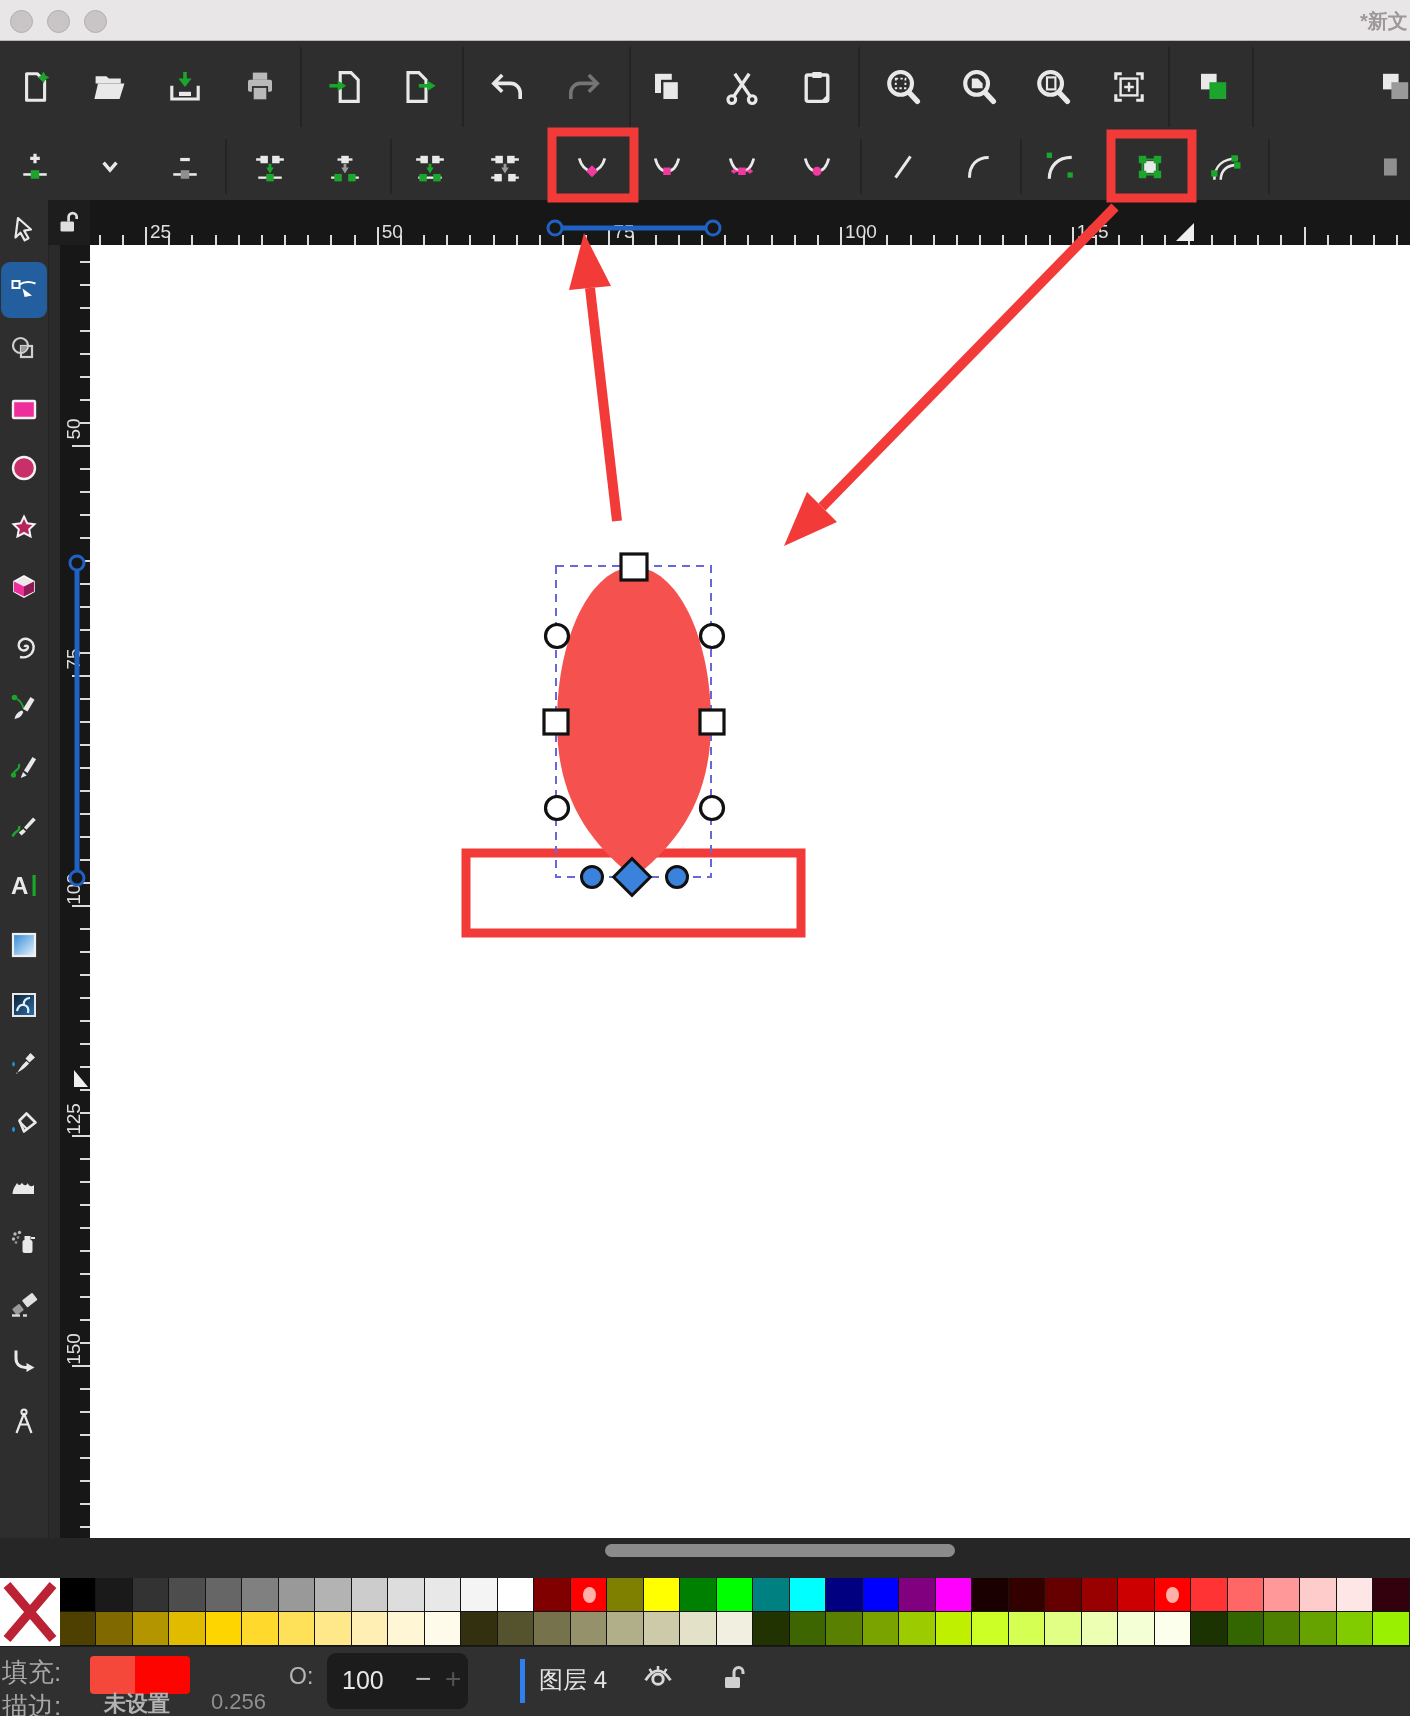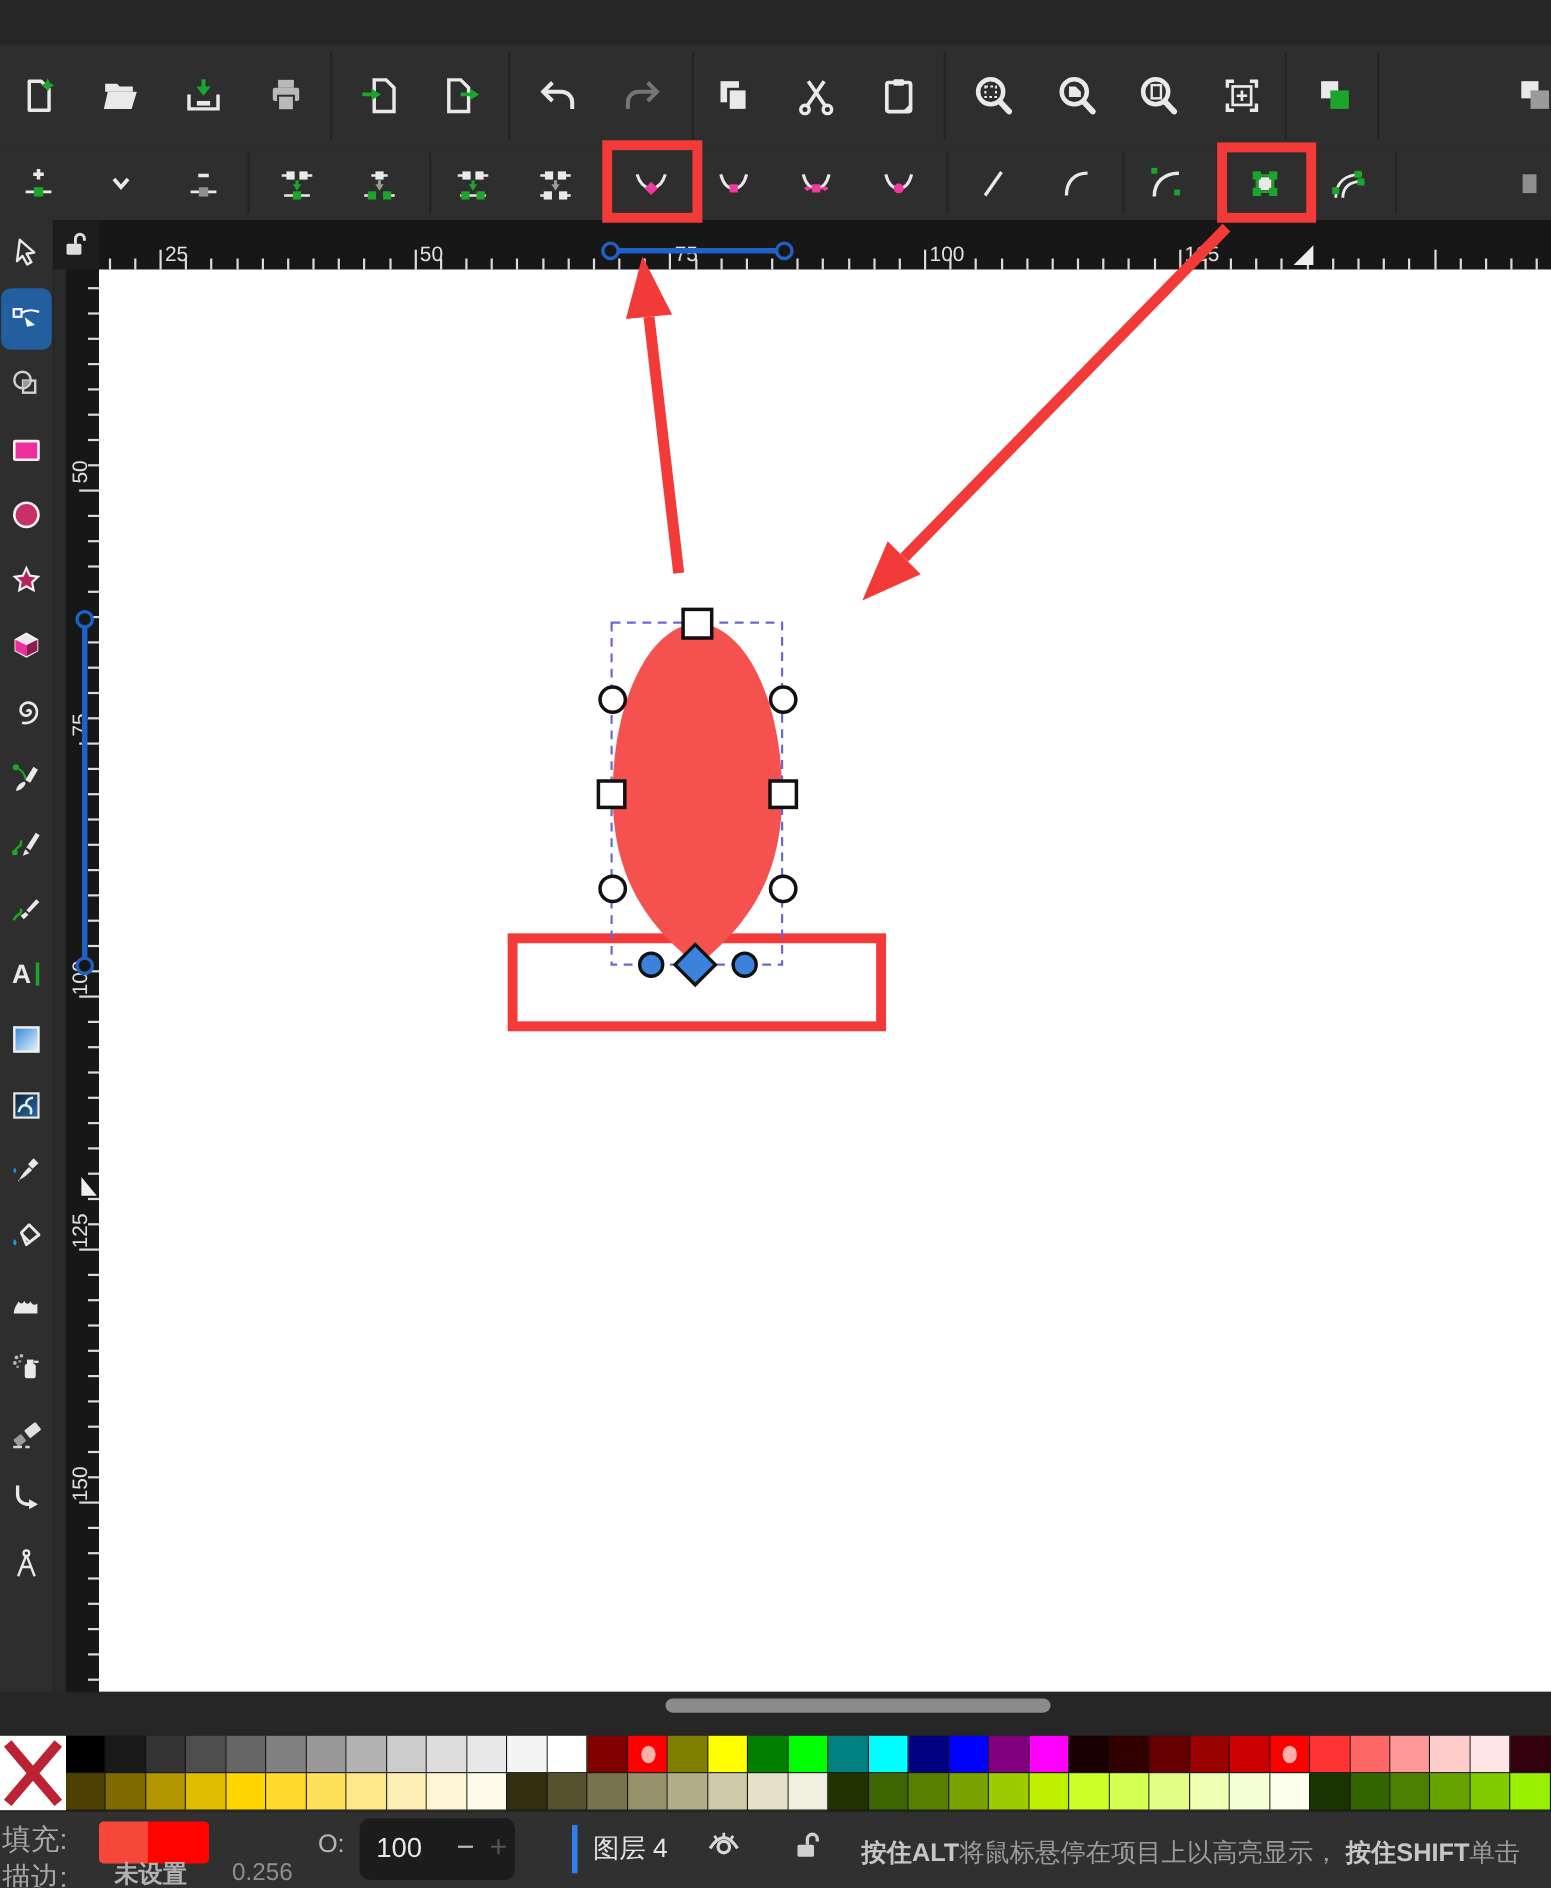--- a/index.html
+++ b/index.html
@@ -67,20 +67,26 @@
   .hint{position:absolute;left:783px;top:22px;font-size:23px;color:#9b9b9b;white-space:nowrap;}
   .hint .strong{font-weight:bold;color:#c6c6c6;}
   
   .overlay{position:absolute;left:0;top:0;pointer-events:none;}
 </style>
 </head>
 <body>
 
 <div class="app">
 
+  <div class="titlebar">
+    <div class="tl" style="left:10px"></div>
+    <div class="tl" style="left:47px"></div>
+    <div class="tl" style="left:84px"></div>
+    <div class="title">*新文</div>
+  </div>
 
   <div class="toolbar" id="toolbar-main">
       <div class="tsep" style="left: 300px;"></div>
       <div class="tsep" style="left: 462px;"></div>
       <div class="tsep" style="left: 629px;"></div>
       <div class="tsep" style="left: 858px;"></div>
       <div class="tsep" style="left: 1168px;"></div>
       <div class="tsep" style="left: 1252px;"></div>
       <div class="tbtn" style="left: 7px;">
         <svg viewBox="0 0 30 30" width="36" height="36">
@@ -733,21 +739,20 @@
     <div class="layname">图层 4</div>
     <svg class="sb-eye" viewBox="0 0 30 30">
       <path d="M4 17C8 11 11.5 8.5 15 8.5S22 11 26 17" fill="none" stroke="#d8d8d8" stroke-width="2.6"></path>
       <circle cx="15" cy="16" r="4.6" fill="none" stroke="#d8d8d8" stroke-width="2.6"></circle>
       <path d="M7.5 7l2 3M22.5 7l-2 3M15 4.5v4" stroke="#d8d8d8" stroke-width="2.2"></path>
     </svg>
     <svg class="sb-lock" viewBox="0 0 30 30">
       <rect x="5" y="14" width="15" height="11" rx="1.5" fill="#cfcfcf"></rect>
       <path d="M14 14v-5a4.5 4.5 0 0 1 9 0v2" fill="none" stroke="#cfcfcf" stroke-width="3"></path>
     </svg>
-    <div class="hint"><span class="strong">按住ALT</span><span>将鼠标悬停在项目上以高亮显示， </span><span class="strong">按住SHIFT</span><span>单击</span></div>
   </div>
 
   <svg class="overlay" width="1410" height="1716" viewBox="0 0 1410 1716">
 
     <rect x="466" y="853" width="335" height="80" fill="none" stroke="var(--annot)" stroke-width="9"></rect>
 
     <path d="M634 878 C 595 846 557 805 557 722 C 557 636 591.5 567 634 567 C 676.5 567 711 636 711 722 C 711 805 673 846 634 878 Z" fill="var(--ellipse)"></path>
 
     <rect x="556" y="566" width="155" height="311" fill="none" stroke="var(--seldash)" stroke-width="2" stroke-dasharray="8 6"></rect>
 

